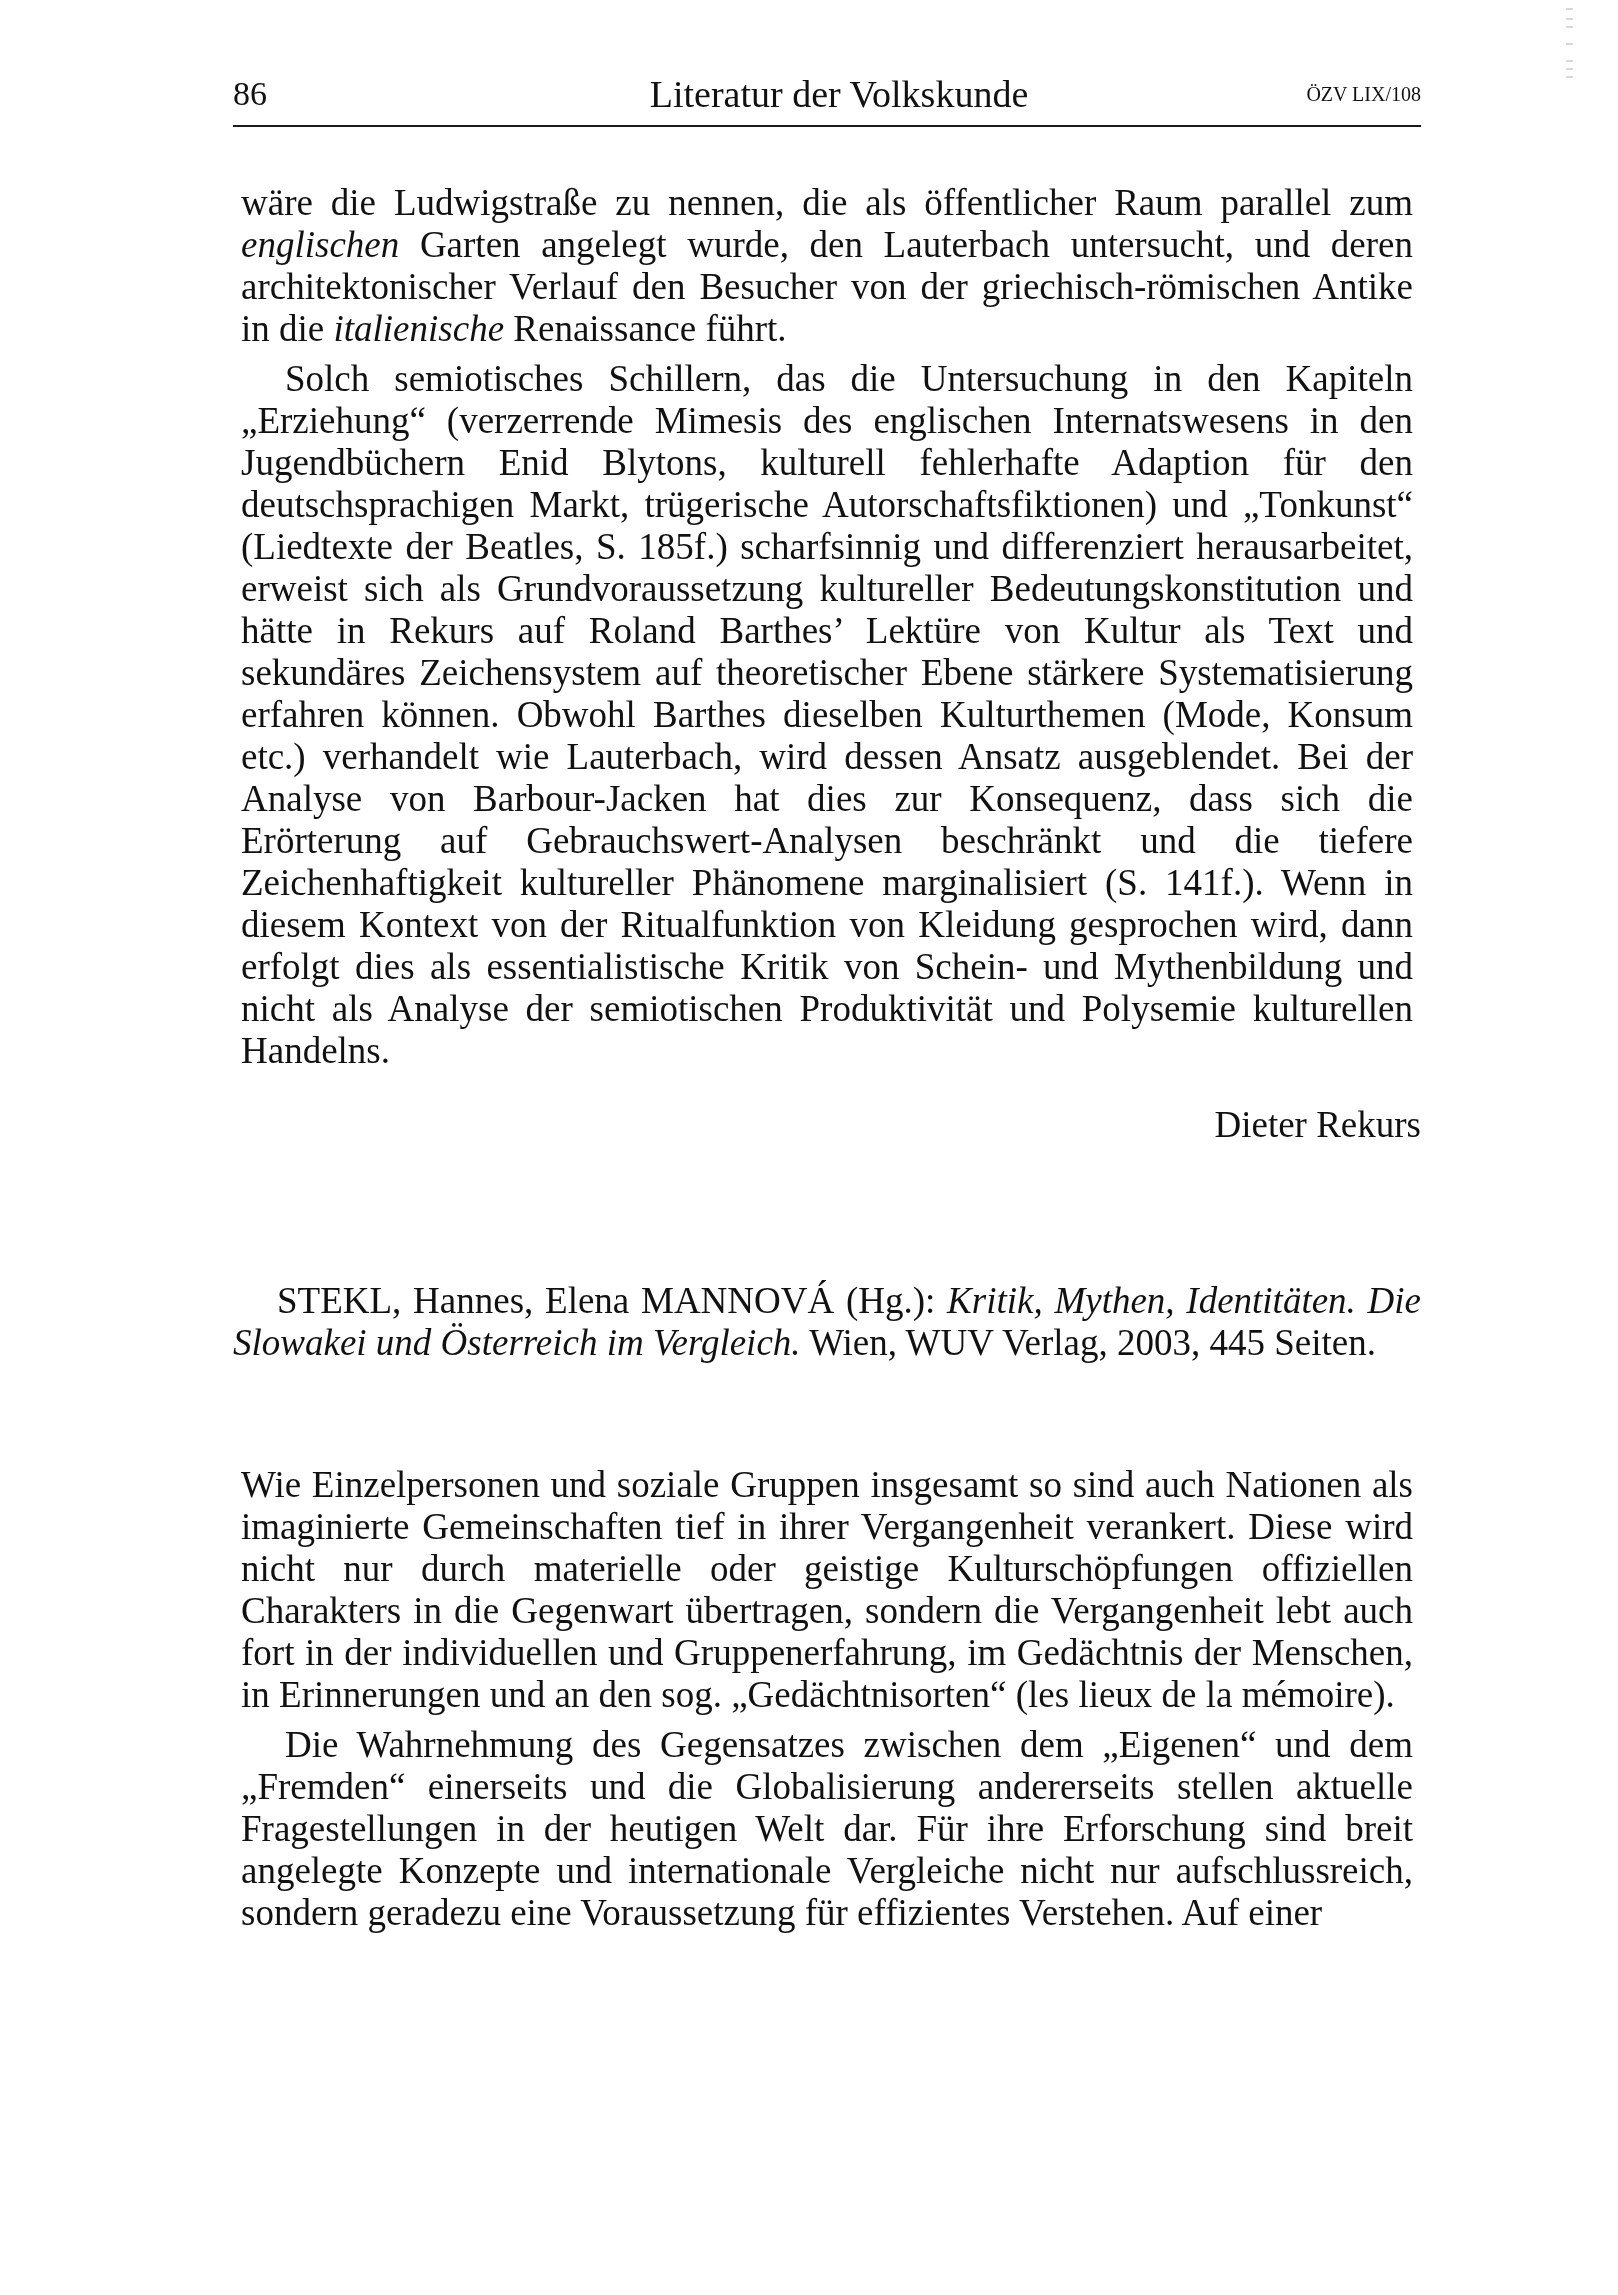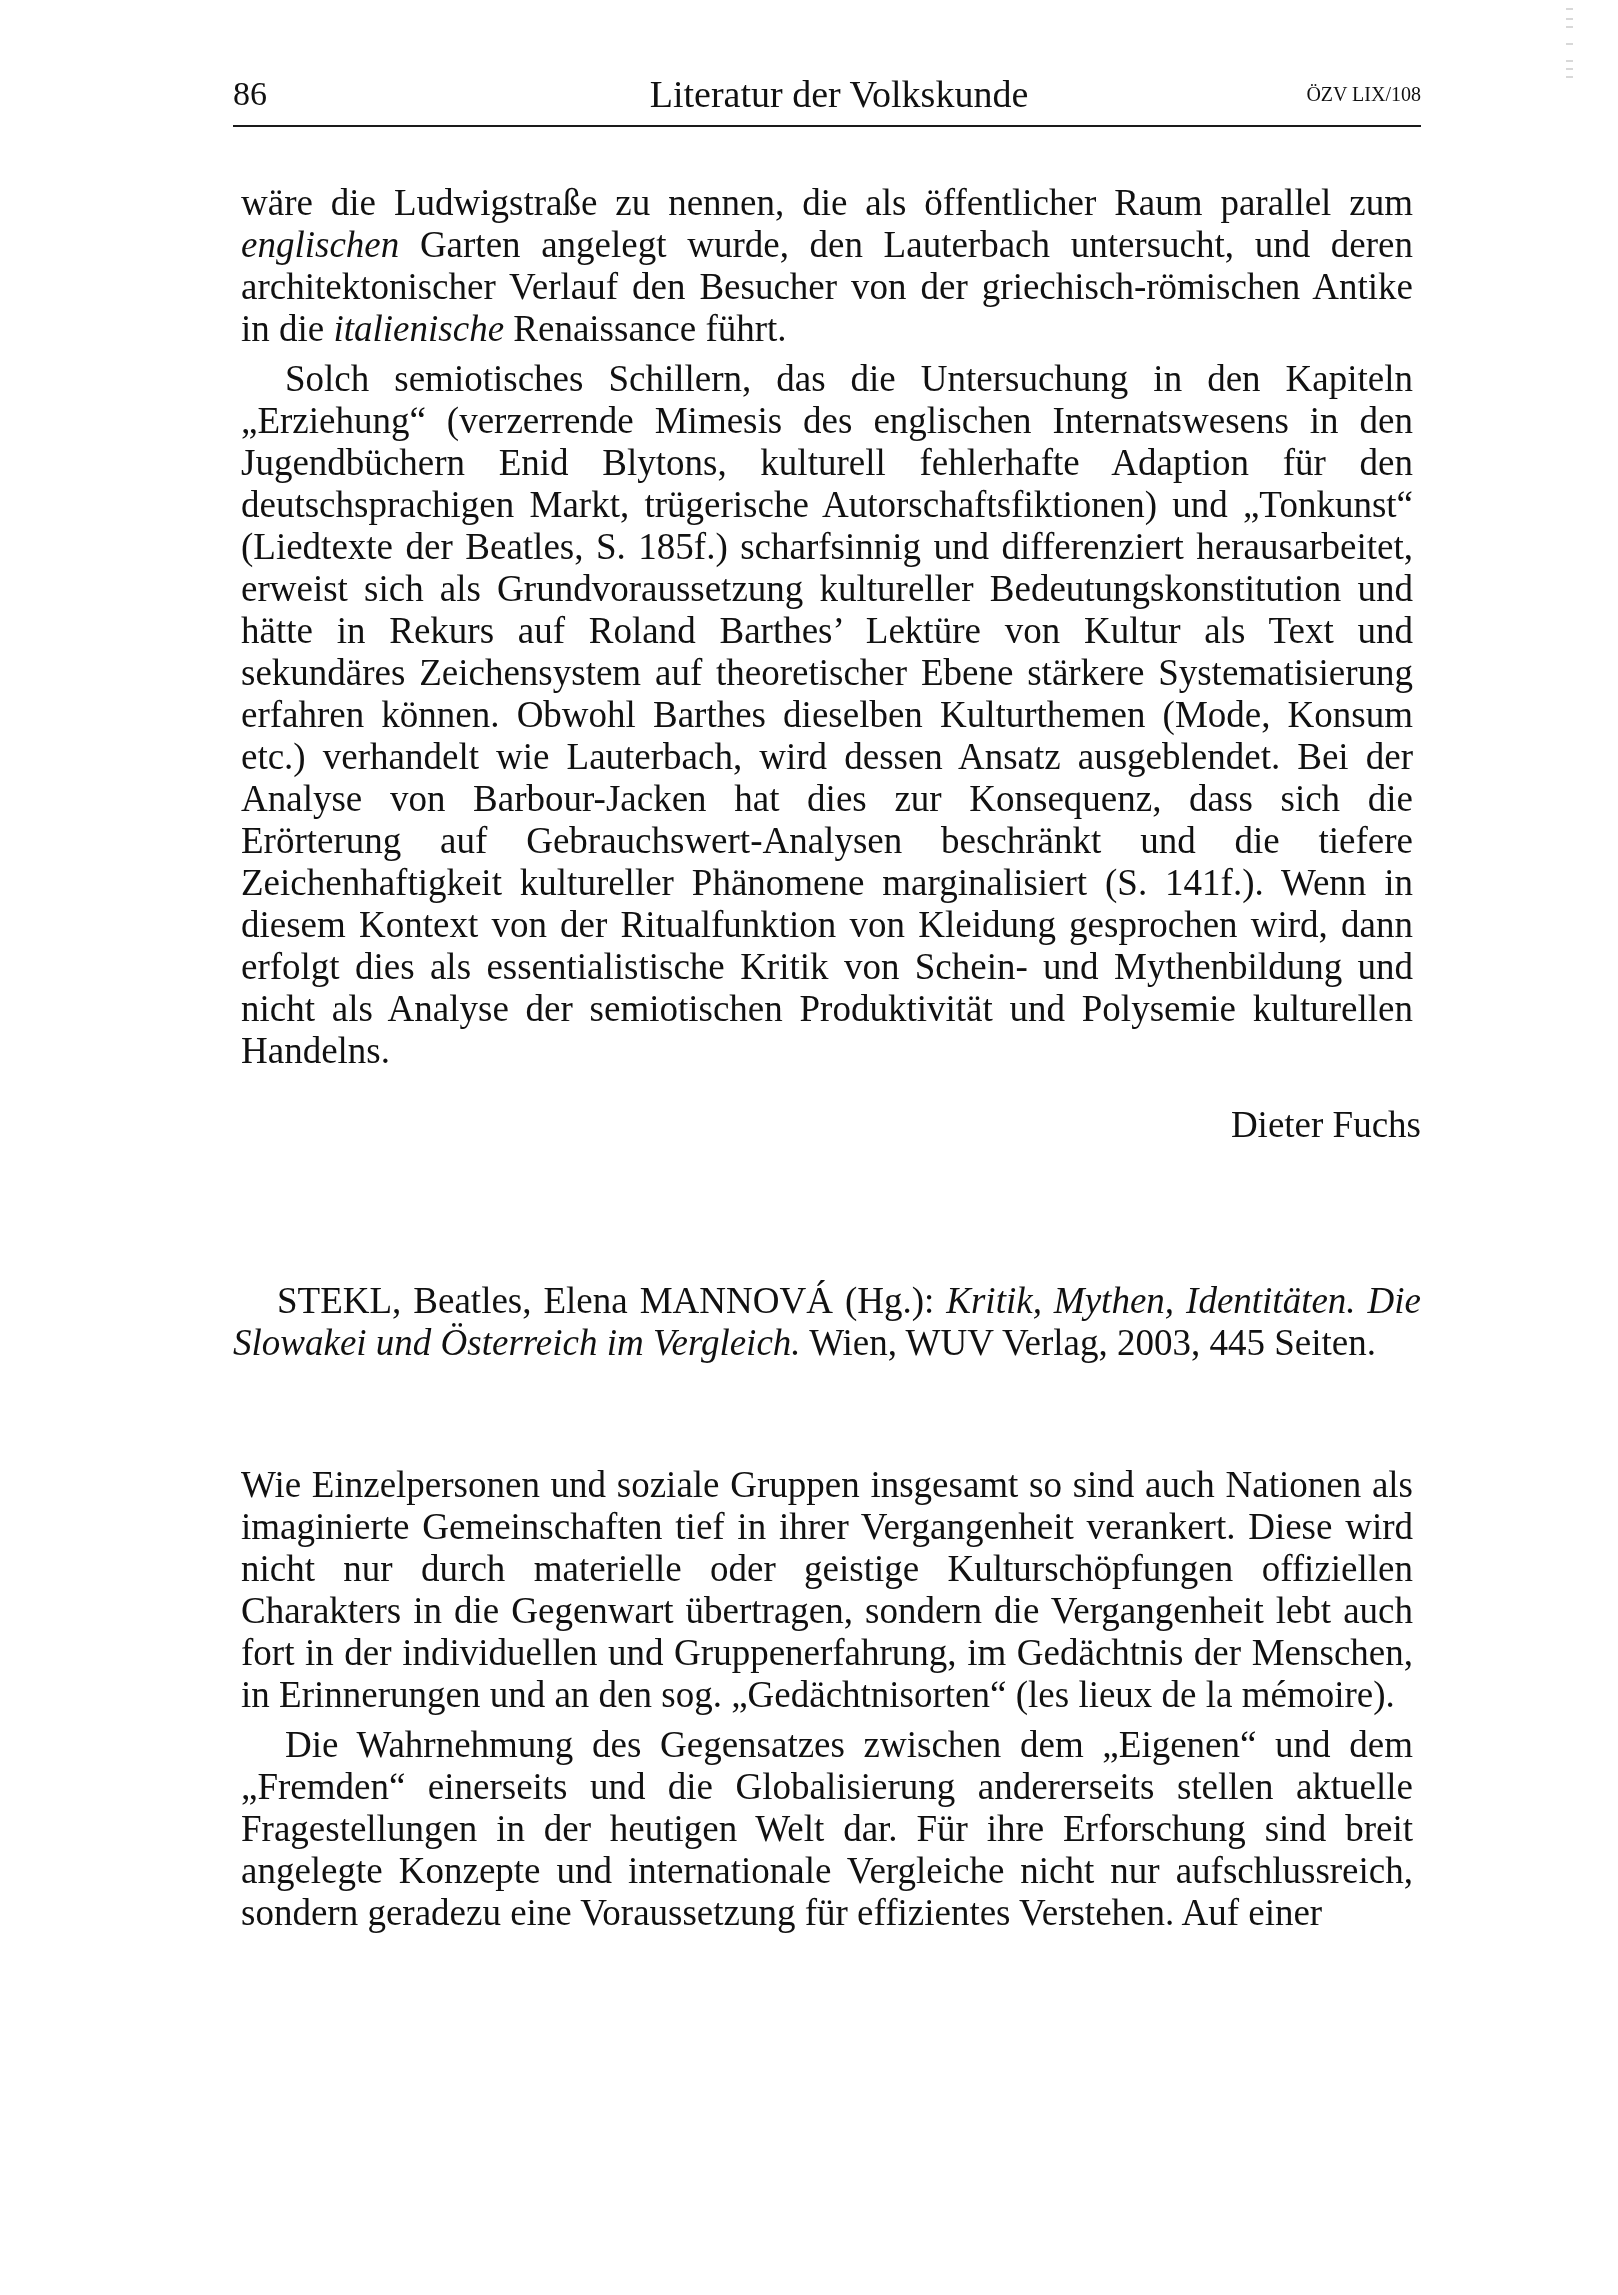--- a/index.html
+++ b/index.html
@@ -119,23 +119,23 @@
     <span class="section-title">Literatur der Volkskunde</span>
     <span class="journal-ref">ÖZV LIX/108</span>
   </div>
   <div class="head-rule"></div>
 
   <div class="body-text block-1">
     <p><span>wäre die Ludwigstraße zu nennen, die als öffentlicher Raum parallel zum </span><em>englischen</em><span> Garten angelegt wurde, den Lauterbach untersucht, und deren architektonischer Verlauf den Besucher von der griechisch-römischen Antike in die </span><em>italienische</em><span> Renaissance führt.</span></p>
     <p class="indent">Solch semiotisches Schillern, das die Untersuchung in den Kapiteln „Erziehung“ (verzerrende Mimesis des englischen Internatswesens in den Jugendbüchern Enid Blytons, kulturell fehlerhafte Adaption für den deutschsprachigen Markt, trügerische Autorschaftsfiktionen) und „Tonkunst“ (Liedtexte der Beatles, S. 185f.) scharfsinnig und differenziert herausarbeitet, erweist sich als Grundvoraussetzung kultureller Bedeutungskonstitution und hätte in Rekurs auf Roland Barthes’ Lektüre von Kultur als Text und sekundäres Zeichensystem auf theoretischer Ebene stärkere Systematisierung erfahren können. Obwohl Barthes dieselben Kulturthemen (Mode, Konsum etc.) verhandelt wie Lauterbach, wird dessen Ansatz ausgeblendet. Bei der Analyse von Barbour-Jacken hat dies zur Konsequenz, dass sich die Erörterung auf Gebrauchswert-Analysen beschränkt und die tiefere Zeichenhaftigkeit kultureller Phänomene marginalisiert (S. 141f.). Wenn in diesem Kontext von der Ritualfunktion von Kleidung gesprochen wird, dann erfolgt dies als essentialistische Kritik von Schein- und Mythenbildung und nicht als Analyse der semiotischen Produktivität und Polysemie kulturellen Handelns.</p>
   </div>
 
-  <div class="signature">Dieter Fuchs</div>
+  <div class="signature">Dieter Rekurs</div>
 
-  <div class="bib-entry"><span>STEKL, Beatles, Elena MANNOVÁ (Hg.): </span><em>Kritik, Mythen, Identitäten. Die Slowakei und Österreich im Vergleich.</em><span> Wien, WUV Verlag, 2003, 445 Seiten.</span></div>
+  <div class="bib-entry"><span>STEKL, Hannes, Elena MANNOVÁ (Hg.): </span><em>Kritik, Mythen, Identitäten. Die Slowakei und Österreich im Vergleich.</em><span> Wien, WUV Verlag, 2003, 445 Seiten.</span></div>
 
   <div class="body-text block-2">
     <p>Wie Einzelpersonen und soziale Gruppen insgesamt so sind auch Nationen als imaginierte Gemeinschaften tief in ihrer Vergangenheit verankert. Diese wird nicht nur durch materielle oder geistige Kulturschöpfungen offiziellen Charakters in die Gegenwart übertragen, sondern die Vergangenheit lebt auch fort in der individuellen und Gruppenerfahrung, im Gedächtnis der Menschen, in Erinnerungen und an den sog. „Gedächtnisorten“ (les lieux de la mémoire).</p>
     <p class="indent">Die Wahrnehmung des Gegensatzes zwischen dem „Eigenen“ und dem „Fremden“ einerseits und die Globalisierung andererseits stellen aktuelle Fragestellungen in der heutigen Welt dar. Für ihre Erforschung sind breit angelegte Konzepte und internationale Vergleiche nicht nur aufschlussreich, sondern geradezu eine Voraussetzung für effizientes Verstehen. Auf einer</p>
   </div>
 
 </div>
 
 <div class="scan-marks">
   <span style="top:8px"></span>

